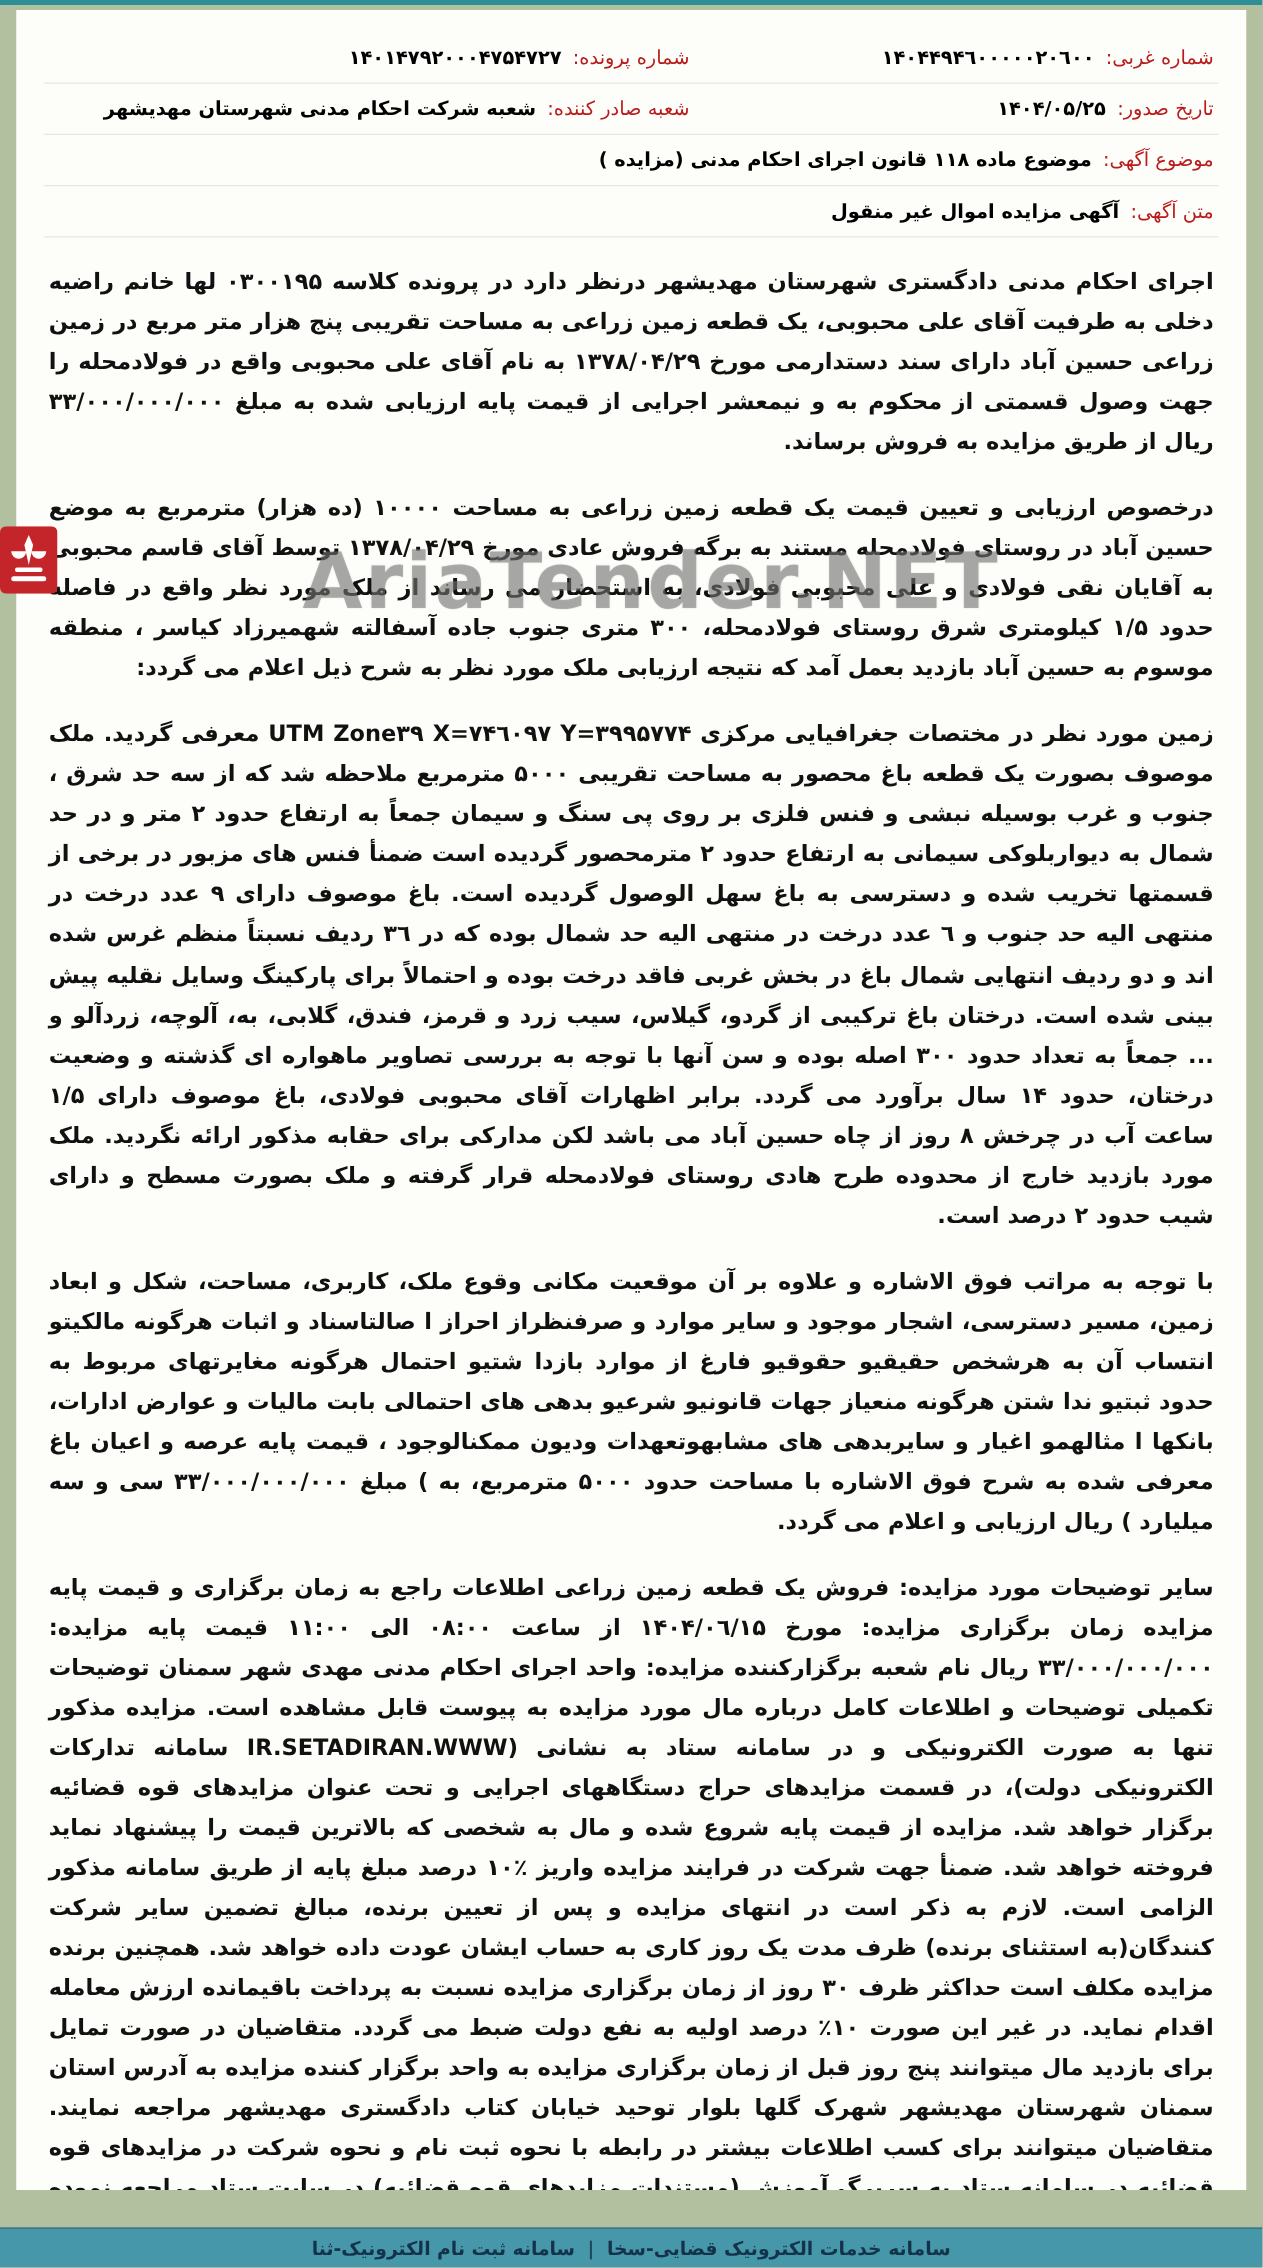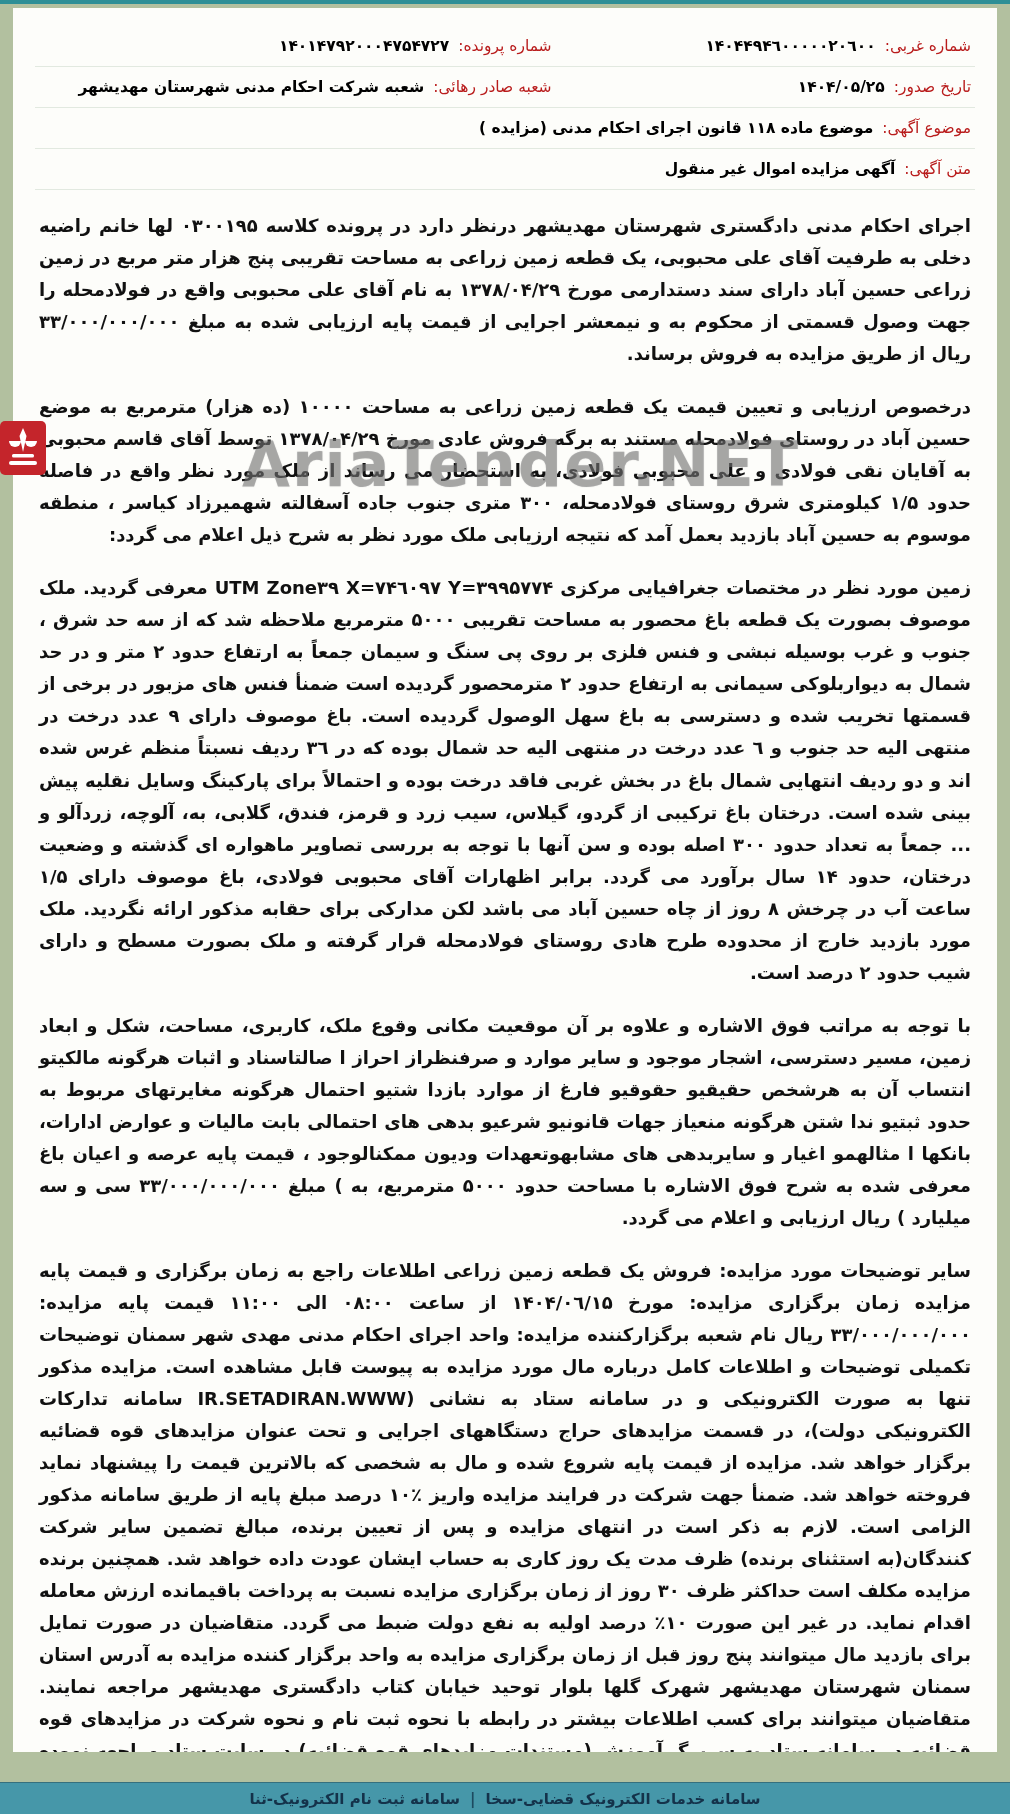--- a/index.html
+++ b/index.html
@@ -147,21 +147,21 @@
           <span class="val">۱۴۰۱۴۷۹۲۰۰۰۴۷۵۴۷۲۷</span>
         </div>
       </div>
 
       <div class="hrow">
         <div class="field half-right">
           <span class="lbl">تاریخ صدور:</span>
           <span class="val">۱۴۰۴/۰۵/۲۵</span>
         </div>
         <div class="field half-left">
-          <span class="lbl">شعبه صادر رهائی:</span>
+          <span class="lbl">شعبه صادر کننده:</span>
           <span class="val">شعبه شرکت احکام مدنی شهرستان مهدیشهر</span>
         </div>
       </div>
 
       <div class="hrow">
         <div class="field">
           <span class="lbl">موضوع آگهی:</span>
           <span class="val">موضوع ماده ۱۱۸ قانون اجرای احکام مدنی (مزایده )</span>
         </div>
       </div>

